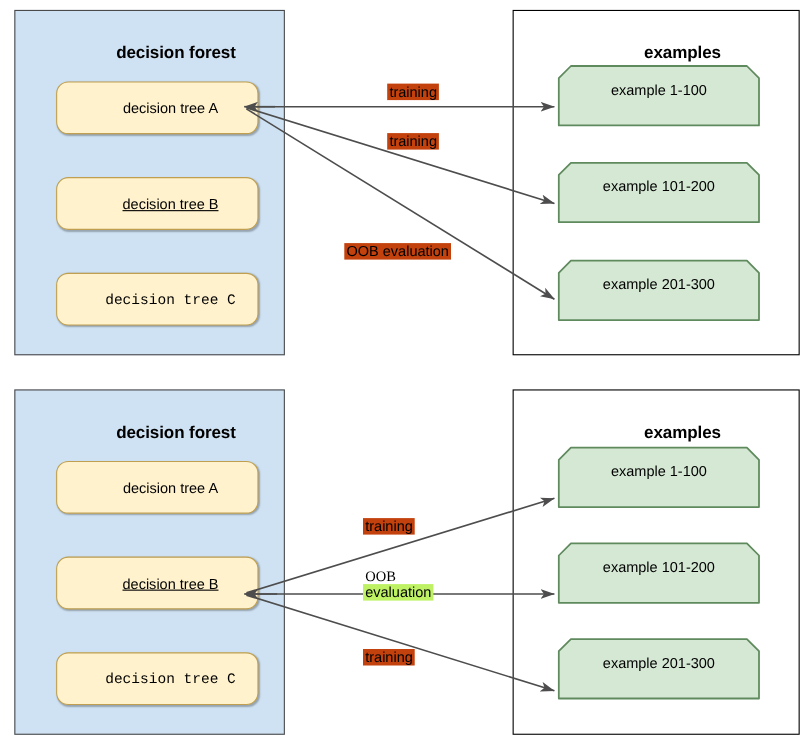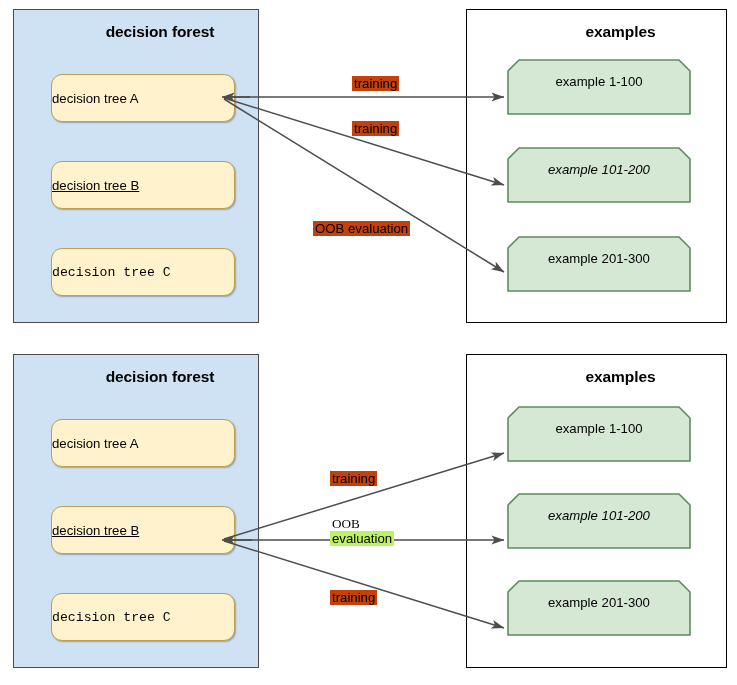--- a/index.html
+++ b/index.html
@@ -46,57 +46,58 @@
     top: 9px;
     width: 261px;
     height: 314px;
     background: #ffffff;
     border: 1.6px solid #000000;
   }
   .panel-title {
     position: absolute;
     left: 0;
     right: 0;
-    top: 13px;
+    top: 30px;
     text-align: center;
     font-size: 15.5px;
     font-weight: bold;
     letter-spacing: -0.1px;
     margin-left: 48px;
   }
 
   
   .tree-box {
     position: absolute;
     left: 38px;
     width: 184px;
     height: 48px;
     background: #fff2cc;
     border: 1.4px solid #c0a050;
     border-radius: 11px;
     display: flex;
     align-items: center;
-    justify-content: flex-start;
+    justify-content: center;
     font-size: 13.2px;
     box-sizing: border-box;
     box-shadow: 1px 1px 1.5px rgba(0,0,0,0.28);
+    padding-left: 24px;
   }
   .tree-0 { top: 74px; }
   .tree-1 { top: 161px; text-decoration: underline; }
   .tree-2 { top: 248px; font-family: Liberation Mono, monospace; }
 
   
   .ex-wrap {
     position: absolute;
     left: 42px;
     width: 182px;
     height: 54px;
   }
   .ex-0 { top: 60px; }
-  .ex-1 { top: 148px; font-style: italic; }
+  .ex-1 { top: 148px; }
   .ex-2 { top: 237px; }
   .ex-svg {
     position: absolute;
     left: -2px;
     top: -2px;
     width: 186px;
     height: 58px;
     overflow: visible;
   }
   .ex-label {

